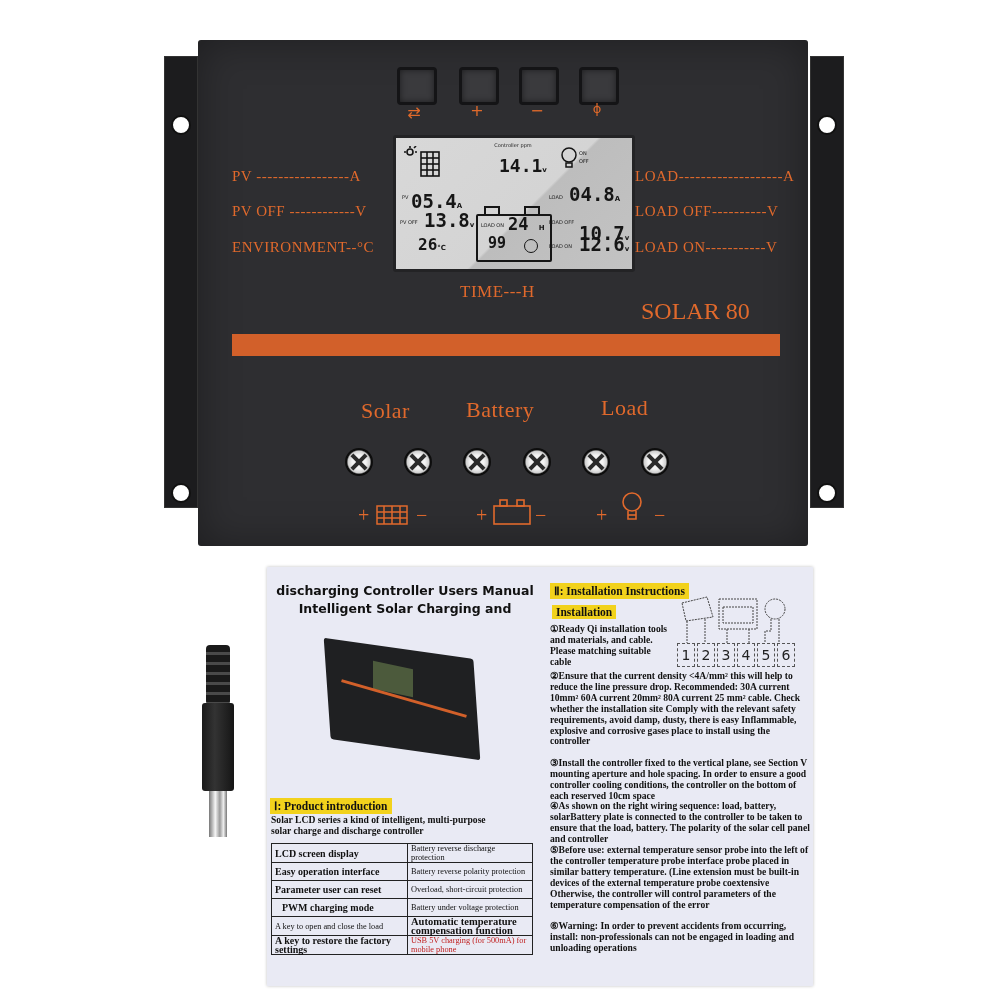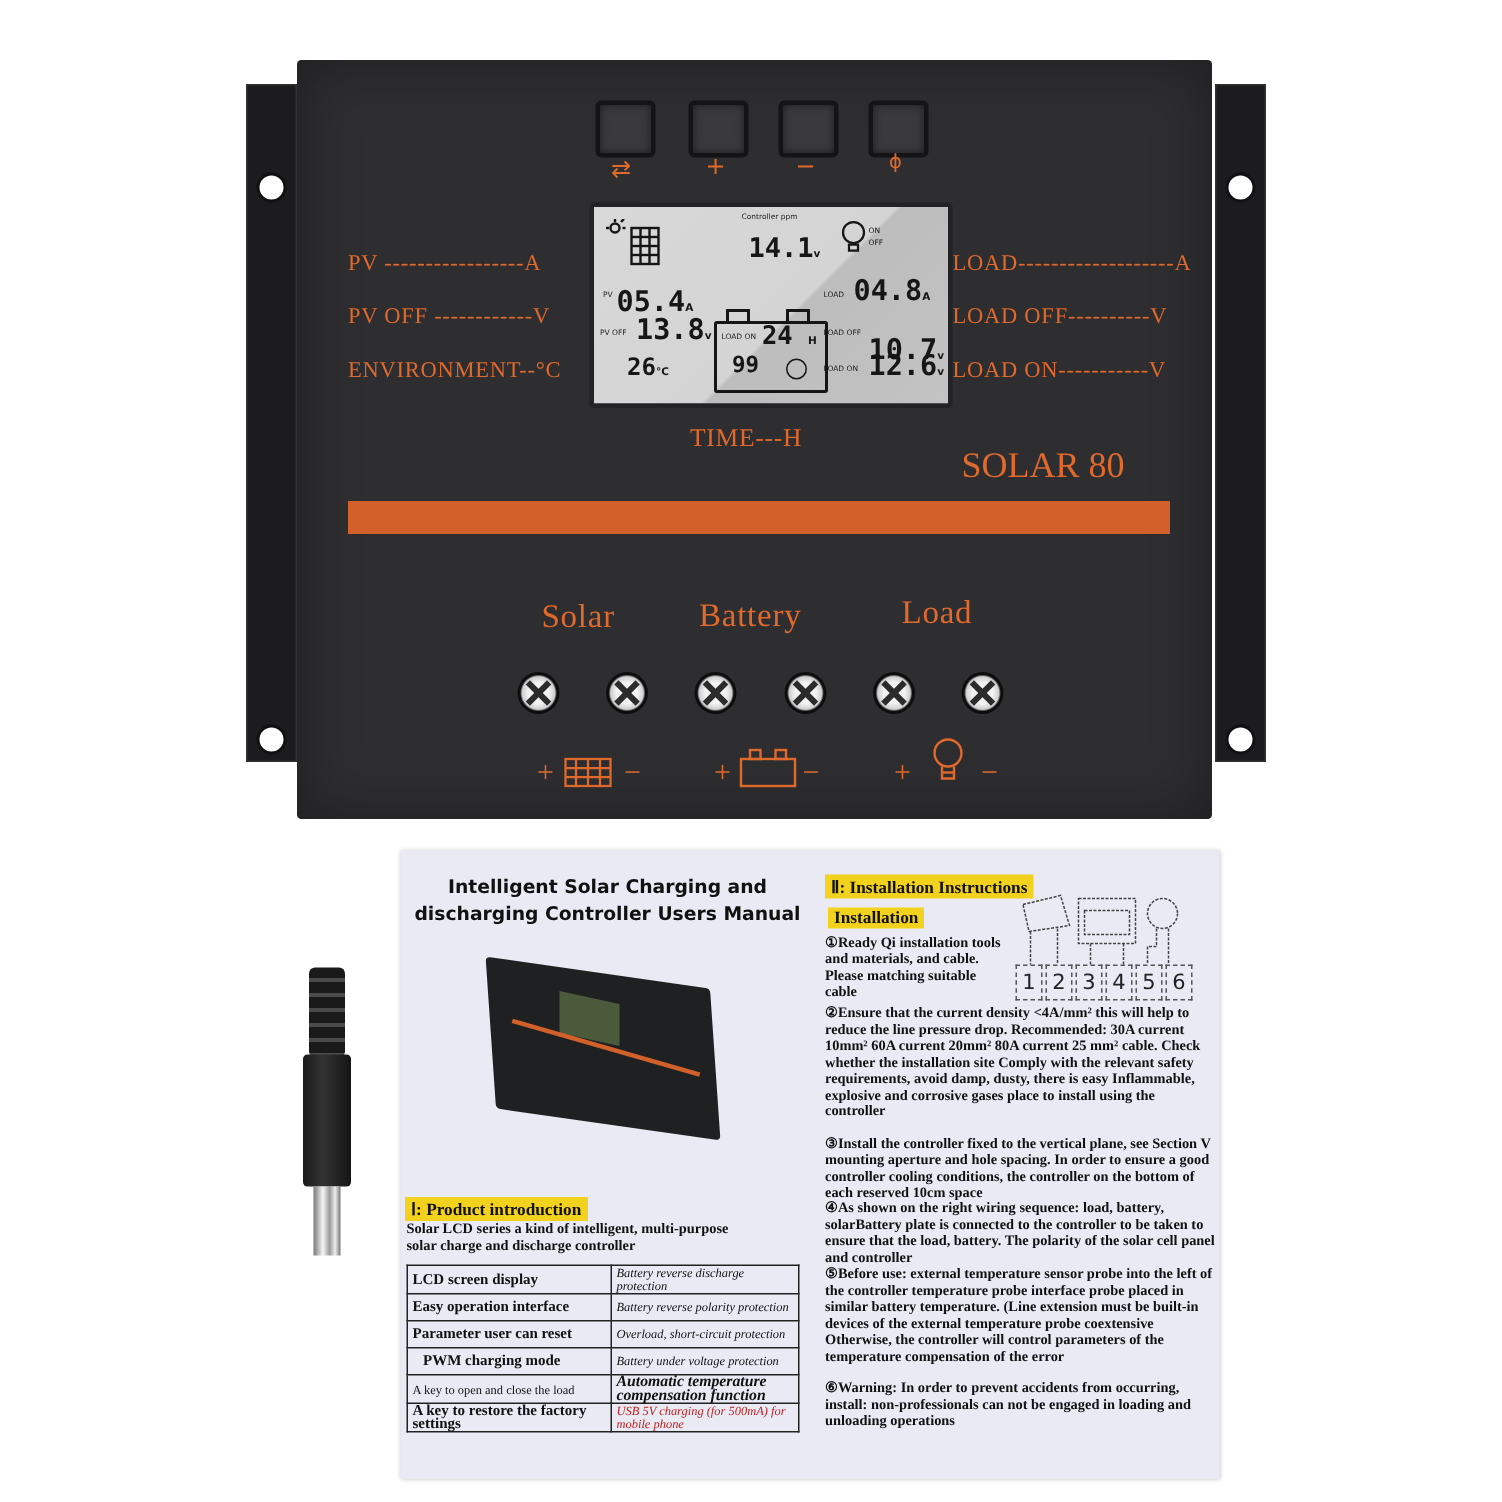--- a/index.html
+++ b/index.html
@@ -20,21 +20,21 @@
   .term{width:28px;height:28px;border-radius:50%;background:radial-gradient(circle,#f3f3f3 35%,#cfcfcf 55%,#0d0d0d 62%);position:absolute;}
   .term:before,.term:after{content:"";position:absolute;left:50%;top:50%;width:20px;height:4px;background:#2b2b2b;transform:translate(-50%,-50%) rotate(45deg);}
   .term:after{transform:translate(-50%,-50%) rotate(-45deg);}
   
   .manual{left:267px;top:567px;width:546px;height:419px;background:#e9eaf4;box-shadow:0 0 3px rgba(0,0,0,.25);}
   .m-title{font-family:"DejaVu Sans",sans-serif;font-weight:bold;font-size:12.5px;color:#111;text-align:center;line-height:18px;}
   .yellow{background:#f2d21c;font-family:"Liberation Serif",serif;font-weight:bold;font-size:11.5px;color:#111;padding:1px 4px;white-space:nowrap;}
   .body-txt{font-family:"Liberation Serif",serif;font-size:9.6px;line-height:10.9px;color:#111;font-weight:bold;}
   .tbl{border-collapse:collapse;font-family:"Liberation Serif",serif;color:#111;}
   .tbl td{border:1.5px solid #222;padding:0 3px;height:17px;font-size:10px;line-height:9px;font-weight:bold;}
-  .tbl td.r{font-size:8.3px;font-weight:normal;width:118px;font-style:italic;}
+  .tbl td.r{font-size:8.3px;font-weight:normal;width:118px;}
   .tbl td.big{font-size:10.5px;font-weight:bold;margin-top:20px;}
   .tbl td.red{color:#c02020;}
   .wbox{position:absolute;border:1.5px dashed #555;width:16px;height:22px;font-family:"DejaVu Sans",sans-serif;font-size:14px;text-align:center;line-height:22px;color:#222;}
 </style>
 </head>
 <body>
 
 <div class="abs bracket" style="left:164px;top:56px;width:32px;height:450px;">
   <div class="hole" style="top:58px;"></div>
   <div class="hole" style="top:426px;"></div>
@@ -158,22 +158,22 @@
 <div class="abs lbl" style="left:654px;top:504px;font-size:20px;">−</div>
 
 <div class="abs" style="left:198px;top:645px;width:40px;height:200px;">
   <div class="abs" style="left:8px;top:0;width:24px;height:60px;background:repeating-linear-gradient(180deg,#1a1a1a 0 7px,#4a4a4a 7px 10px);border-radius:4px;"></div>
   <div class="abs" style="left:4px;top:58px;width:32px;height:88px;background:linear-gradient(90deg,#1a1a1a,#333 40%,#151515);border-radius:3px;"></div>
   <div class="abs" style="left:11px;top:146px;width:18px;height:46px;background:linear-gradient(90deg,#777,#f5f5f5 35%,#9a9a9a 60%,#eee 80%,#777);"></div>
 </div>
 
 <div class="abs manual">
   <div class="abs m-title" style="left:0;top:15px;width:276px;">
+    <div>discharging Controller Users Manual</div>
     <div>Intelligent Solar Charging and</div>
-    <div>discharging Controller Users Manual</div>
   </div>
 
   <div class="abs" style="left:50px;top:68px;width:175px;height:138px;">
     <div class="abs" style="left:10px;top:14px;width:150px;height:100px;background:#1f2022;transform:skewY(12deg) rotate(-4deg);border-radius:3px;"></div>
     <div class="abs" style="left:56px;top:30px;width:40px;height:28px;background:#4c5a3c;transform:skewY(12deg);"></div>
     <div class="abs" style="left:22px;top:62px;width:130px;height:3px;background:#d2602a;transform:rotate(16deg);"></div>
   </div>
 
   <div class="abs yellow" style="left:3px;top:231px;">Ⅰ: Product introduction</div>
   <div class="abs body-txt" style="left:4px;top:248px;width:236px;">Solar LCD series a kind of intelligent, multi-purpose solar charge and discharge controller</div>

